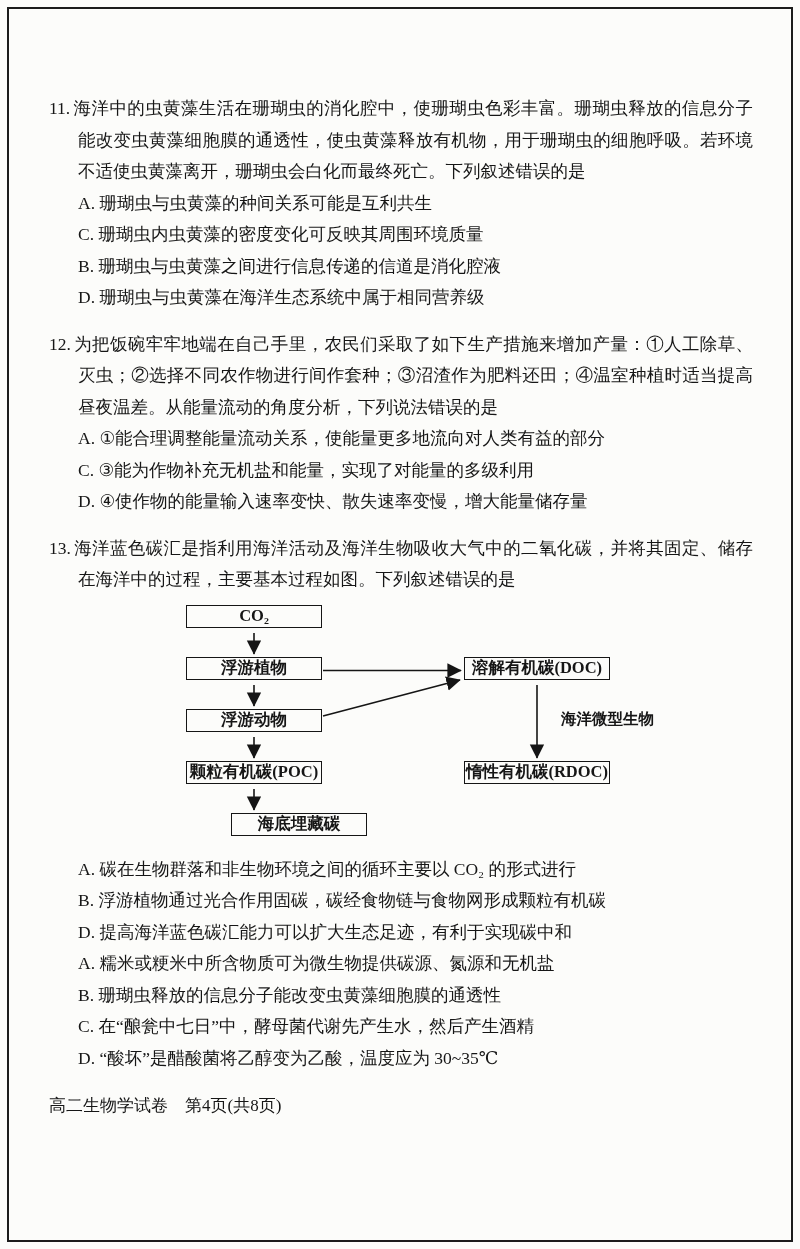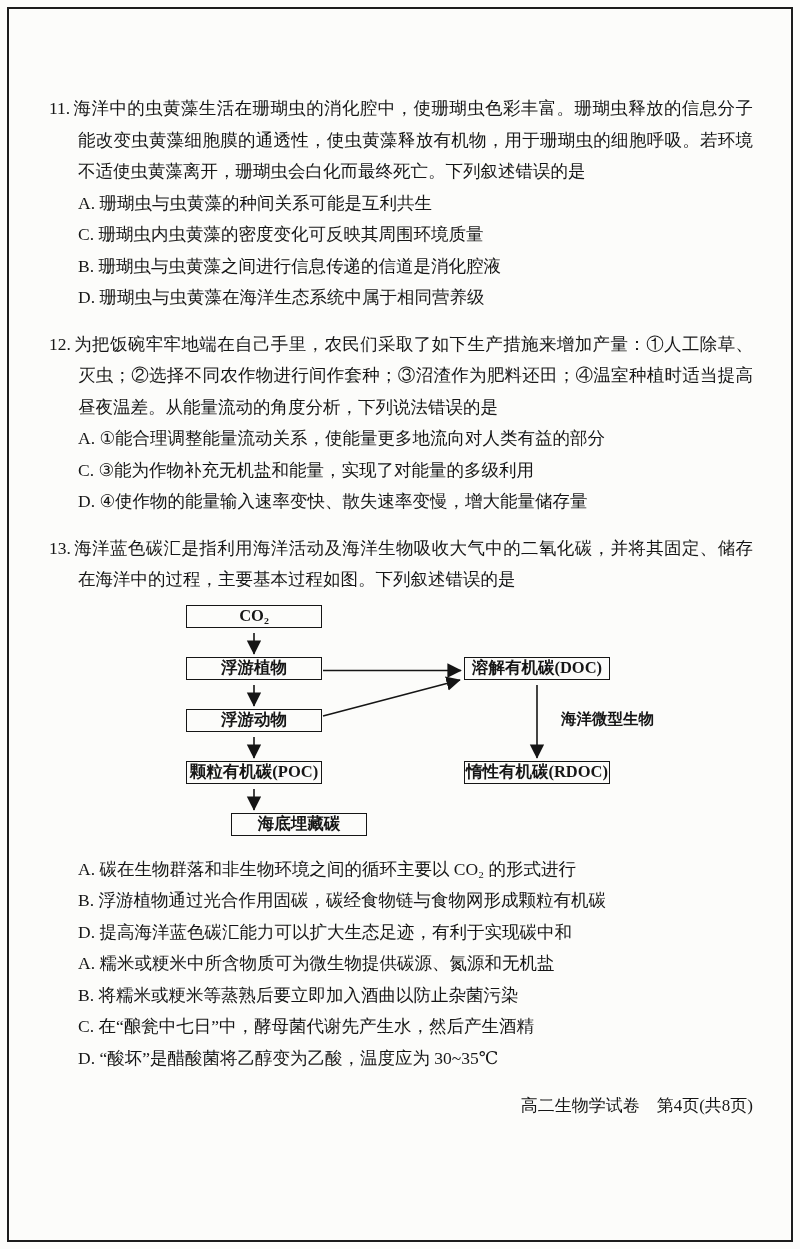--- a/index.html
+++ b/index.html
@@ -41,21 +41,21 @@
   .box-zoo   { left:137px; top:105px; width:136px; }
   .box-poc   { left:137px; top:157px; width:136px; }
   .box-bed   { left:134px; top:209px; width:136px;margin-left:48px; }
   .box-doc   { left:415px; top:53px;  width:146px; }
   .box-rdoc  { left:415px; top:157px; width:146px; }
   .dlabel {
     position:absolute; left:512px; top:106px;
     font-size:15.5px; font-weight:700; line-height:1.1;
   }
 
-  .footer { margin-top:20px; text-align:right; font-size:17px; }
+  .footer { margin-top:20px; text-align:left; font-size:17px; }
 </style>
 </head>
 <body>
 
 <div class="page">
   <div class="frame"></div>
 
   <main class="content">
 
     <section class="question">
@@ -101,21 +101,21 @@
         <div class="dlabel">海洋微型生物</div>
       </div>
 
       <p class="option">A. 碳在生物群落和非生物环境之间的循环主要以 CO₂ 的形式进行</p>
       <p class="option">B. 浮游植物通过光合作用固碳，碳经食物链与食物网形成颗粒有机碳</p>
       <p class="option">D. 提高海洋蓝色碳汇能力可以扩大生态足迹，有利于实现碳中和</p>
     </section>
 
     <section class="question">
       <p class="option">A. 糯米或粳米中所含物质可为微生物提供碳源、氮源和无机盐</p>
-      <p class="option">B. 将糯米或粳米等蒸熟后要立即加入酒曲以防止杂菌污染</p>
+      <p class="option">B. 珊瑚虫释放的信息分子能改变虫黄藻细胞膜的通透性</p>
       <p class="option">C. 在“酿瓮中七日”中，酵母菌代谢先产生水，然后产生酒精</p>
       <p class="option">D. “酸坏”是醋酸菌将乙醇变为乙酸，温度应为 30~35℃</p>
     </section>
 
     <footer class="footer">
       <span>高二生物学试卷　第4页(共8页)</span>
     </footer>
 
   </main>
 </div>

